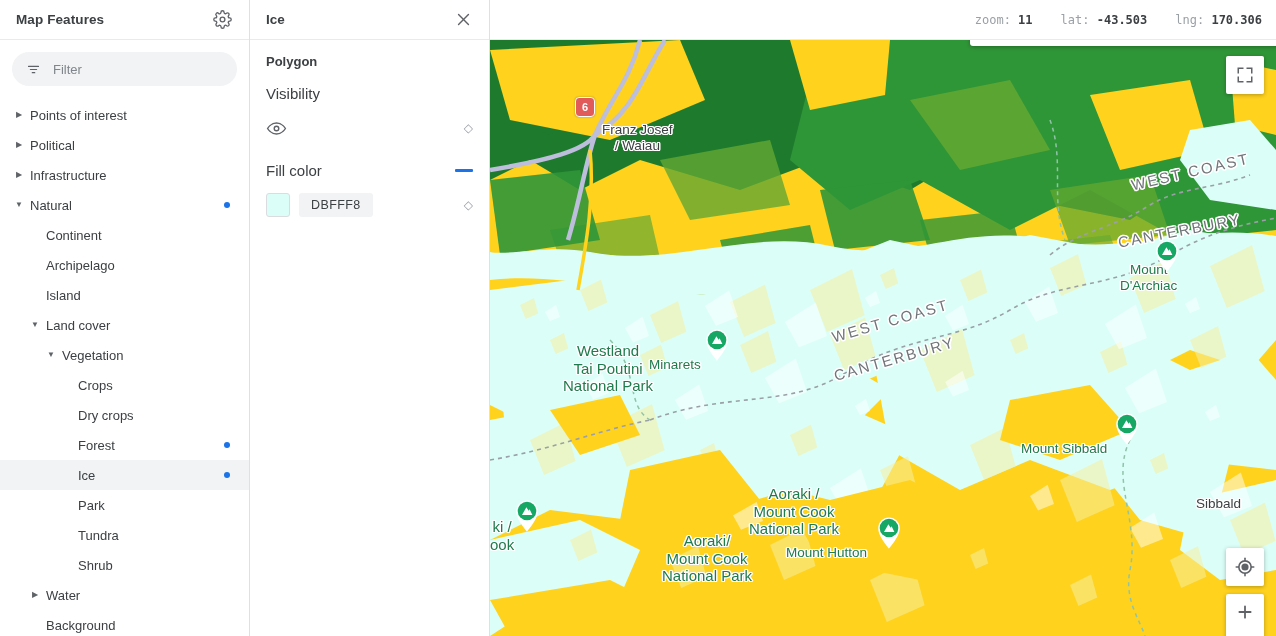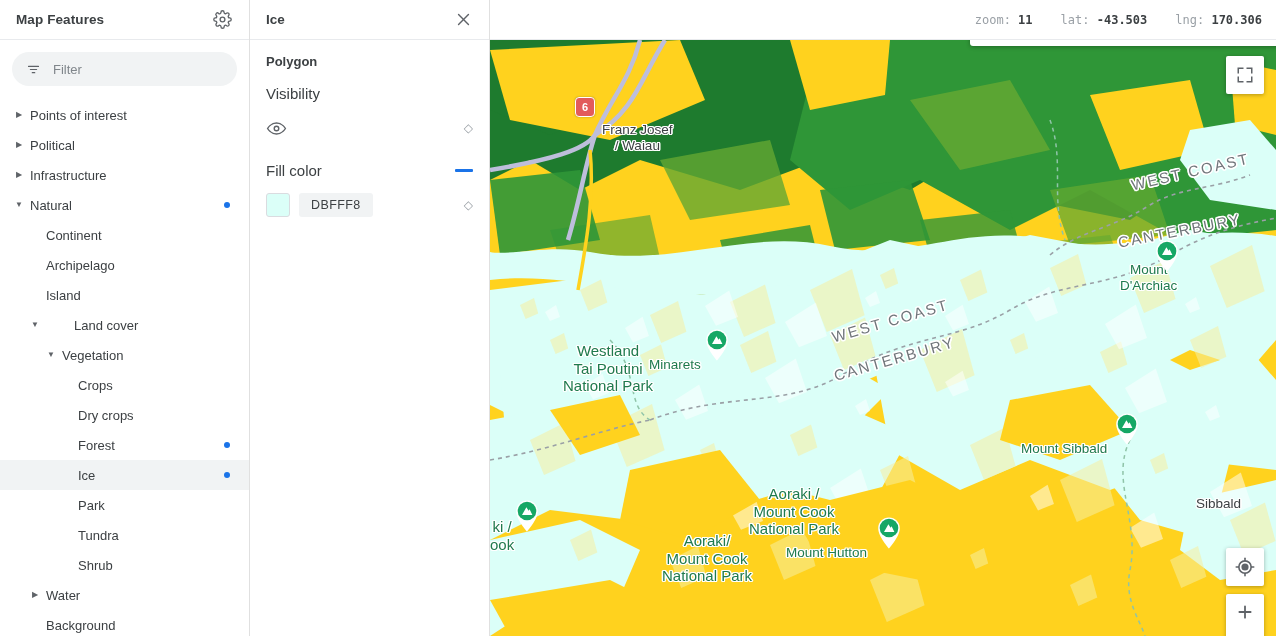--- a/index.html
+++ b/index.html
@@ -247,21 +247,21 @@
           <span class="label" style="margin-left: 46px;">Continent</span>
         </div>
         <div class="tree-row">
           <span class="label" style="margin-left: 46px;">Archipelago</span>
         </div>
         <div class="tree-row">
           <span class="label" style="margin-left: 46px;">Island</span>
         </div>
         <div class="tree-row">
           <span class="arrow" style="left: 28px;">▼</span>
-          <span class="label" style="margin-left: 74px;">Land cover</span>
+          <span class="label" style="margin-left: 46px;">Land cover</span>
         </div>
         <div class="tree-row">
           <span class="arrow" style="left: 44px;">▼</span>
           <span class="label" style="margin-left: 62px;">Vegetation</span>
         </div>
         <div class="tree-row">
           <span class="label" style="margin-left: 78px;">Crops</span>
         </div>
         <div class="tree-row">
           <span class="label" style="margin-left: 78px;">Dry crops</span>

